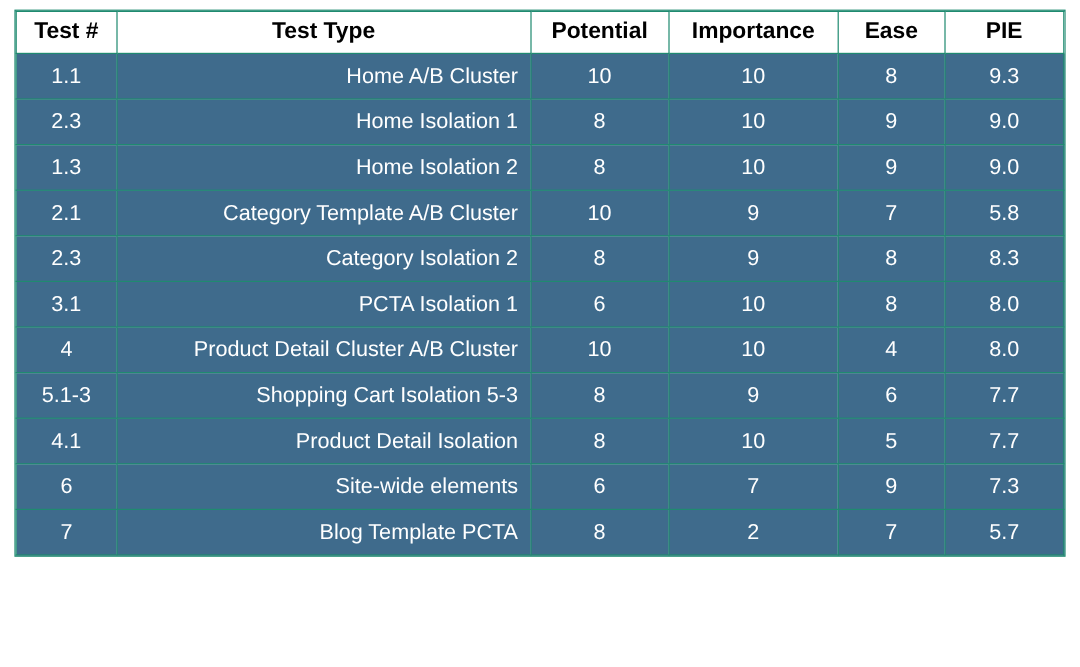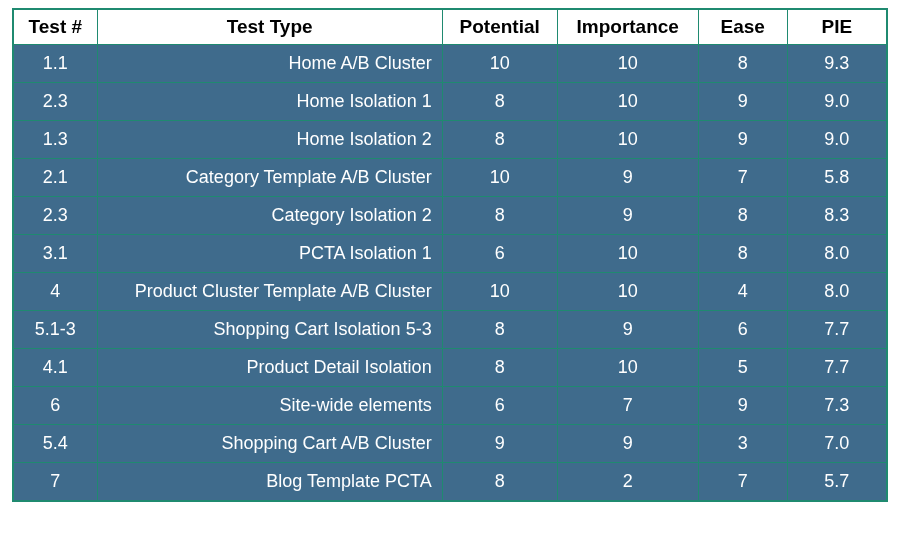--- a/index.html
+++ b/index.html
@@ -118,21 +118,21 @@
         <tr>
           <td>3.1</td>
           <td class="type-cell">PCTA Isolation 1</td>
           <td>6</td>
           <td>10</td>
           <td>8</td>
           <td>8.0</td>
         </tr>
         <tr>
           <td>4</td>
-          <td class="type-cell">Product Cluster Template A/B Cluster</td>
+          <td class="type-cell">Product Detail Cluster A/B Cluster</td>
           <td>10</td>
           <td>10</td>
           <td>4</td>
           <td>8.0</td>
         </tr>
         <tr>
           <td>5.1-3</td>
           <td class="type-cell">Shopping Cart Isolation 5-3</td>
           <td>8</td>
           <td>9</td>
@@ -149,28 +149,20 @@
         </tr>
         <tr>
           <td>6</td>
           <td class="type-cell">Site-wide elements</td>
           <td>6</td>
           <td>7</td>
           <td>9</td>
           <td>7.3</td>
         </tr>
         <tr>
-          <td>5.4</td>
-          <td class="type-cell">Shopping Cart A/B Cluster</td>
-          <td>9</td>
-          <td>9</td>
-          <td>3</td>
-          <td>7.0</td>
-        </tr>
-        <tr>
           <td>7</td>
           <td class="type-cell">Blog Template PCTA</td>
           <td>8</td>
           <td>2</td>
           <td>7</td>
           <td>5.7</td>
         </tr>
       </tbody>
   </table>
 </div>

